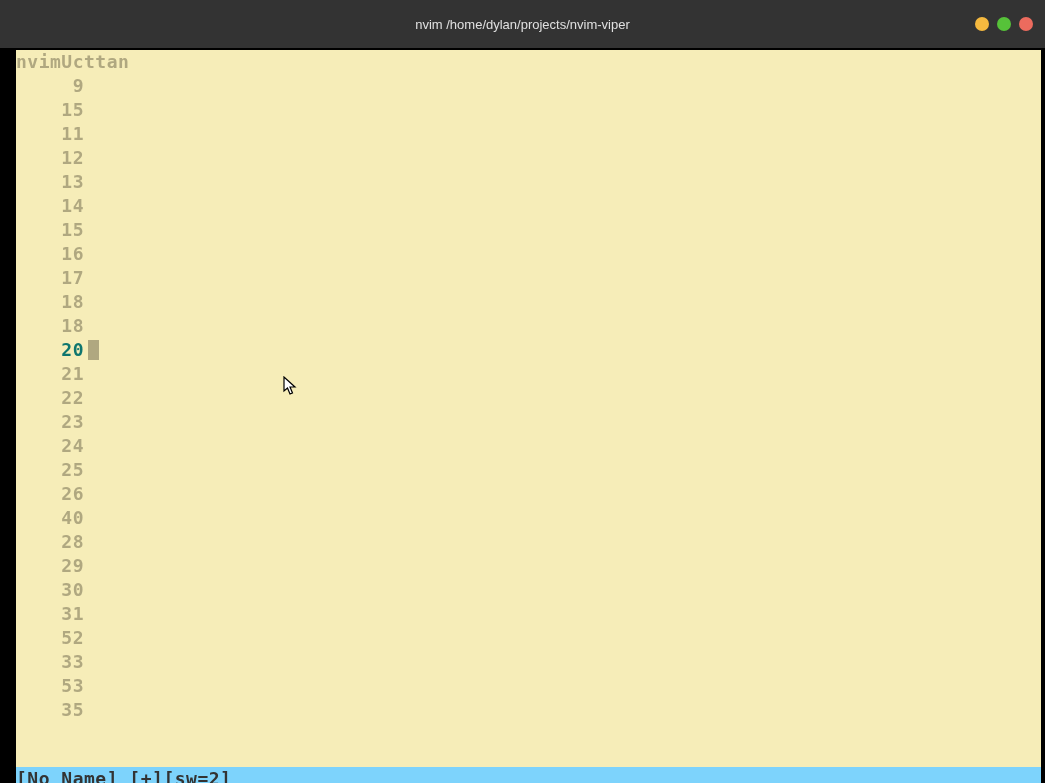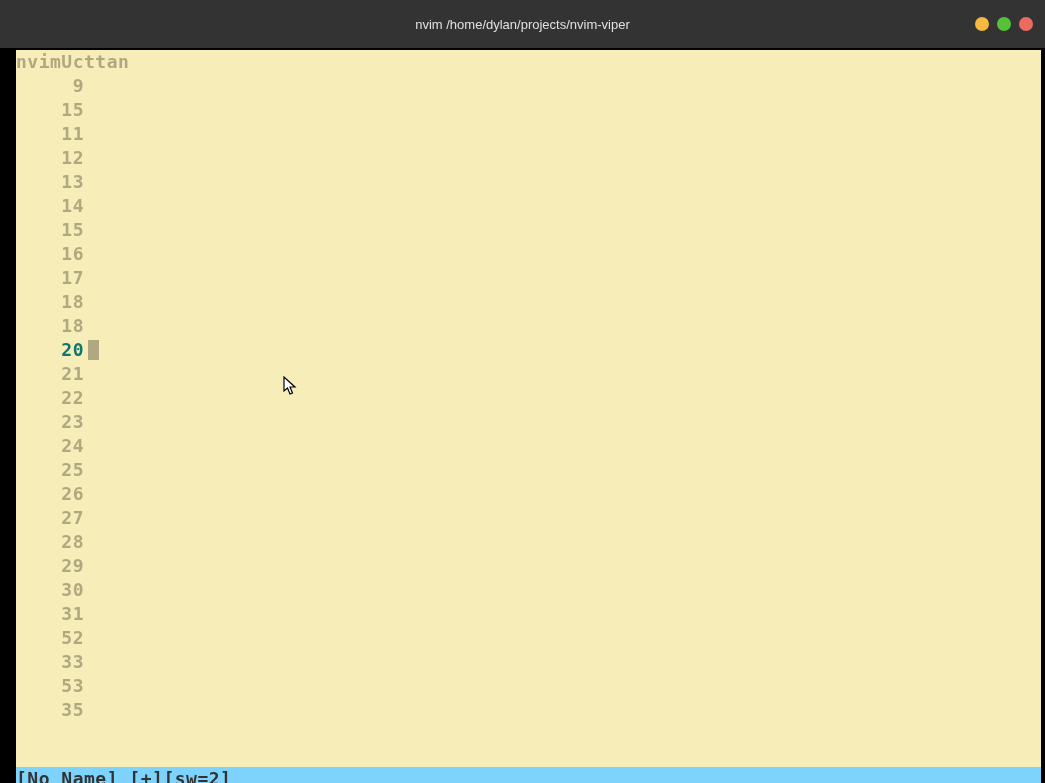--- a/index.html
+++ b/index.html
@@ -153,21 +153,21 @@
           <div class="gutter-line">17</div>
           <div class="gutter-line">18</div>
           <div class="gutter-line">18</div>
           <div class="gutter-line current">20</div>
           <div class="gutter-line">21</div>
           <div class="gutter-line">22</div>
           <div class="gutter-line">23</div>
           <div class="gutter-line">24</div>
           <div class="gutter-line">25</div>
           <div class="gutter-line">26</div>
-          <div class="gutter-line">27</div>
+          <div class="gutter-line">40</div>
           <div class="gutter-line">28</div>
           <div class="gutter-line">29</div>
           <div class="gutter-line">30</div>
           <div class="gutter-line">31</div>
           <div class="gutter-line">52</div>
           <div class="gutter-line">33</div>
           <div class="gutter-line">53</div>
           <div class="gutter-line">35</div>
         </div>
       <div class="content" id="content">

